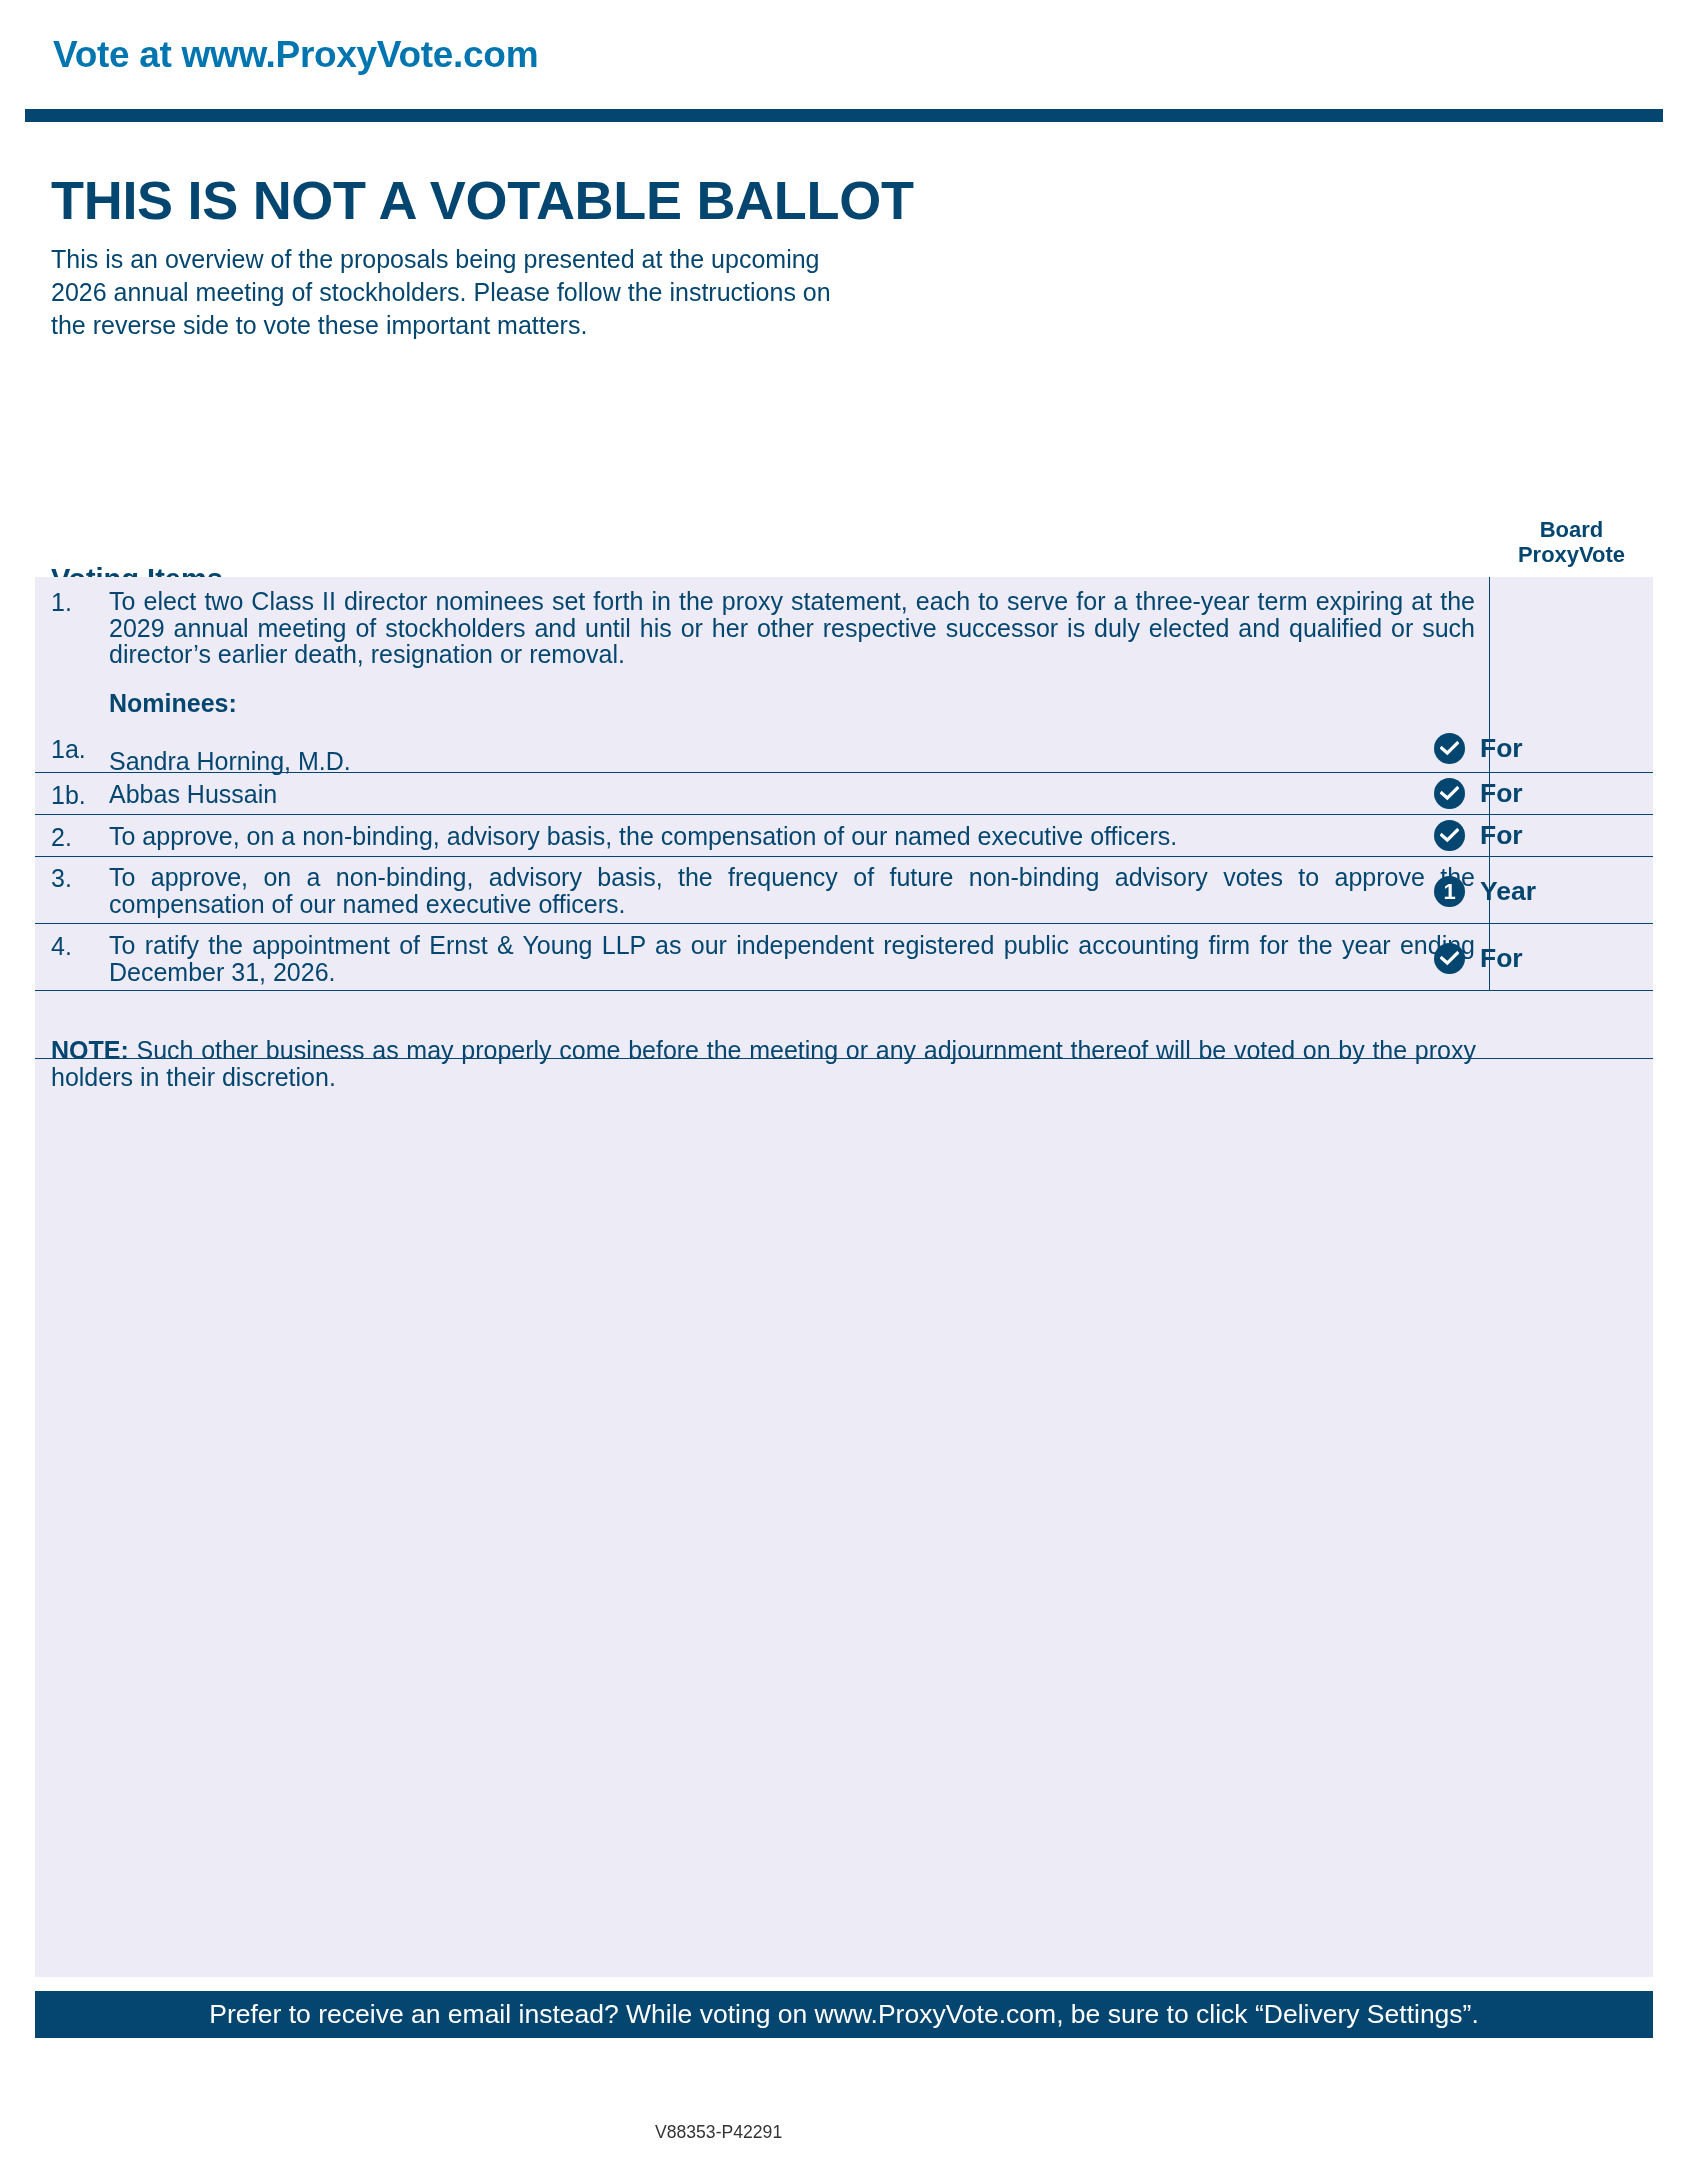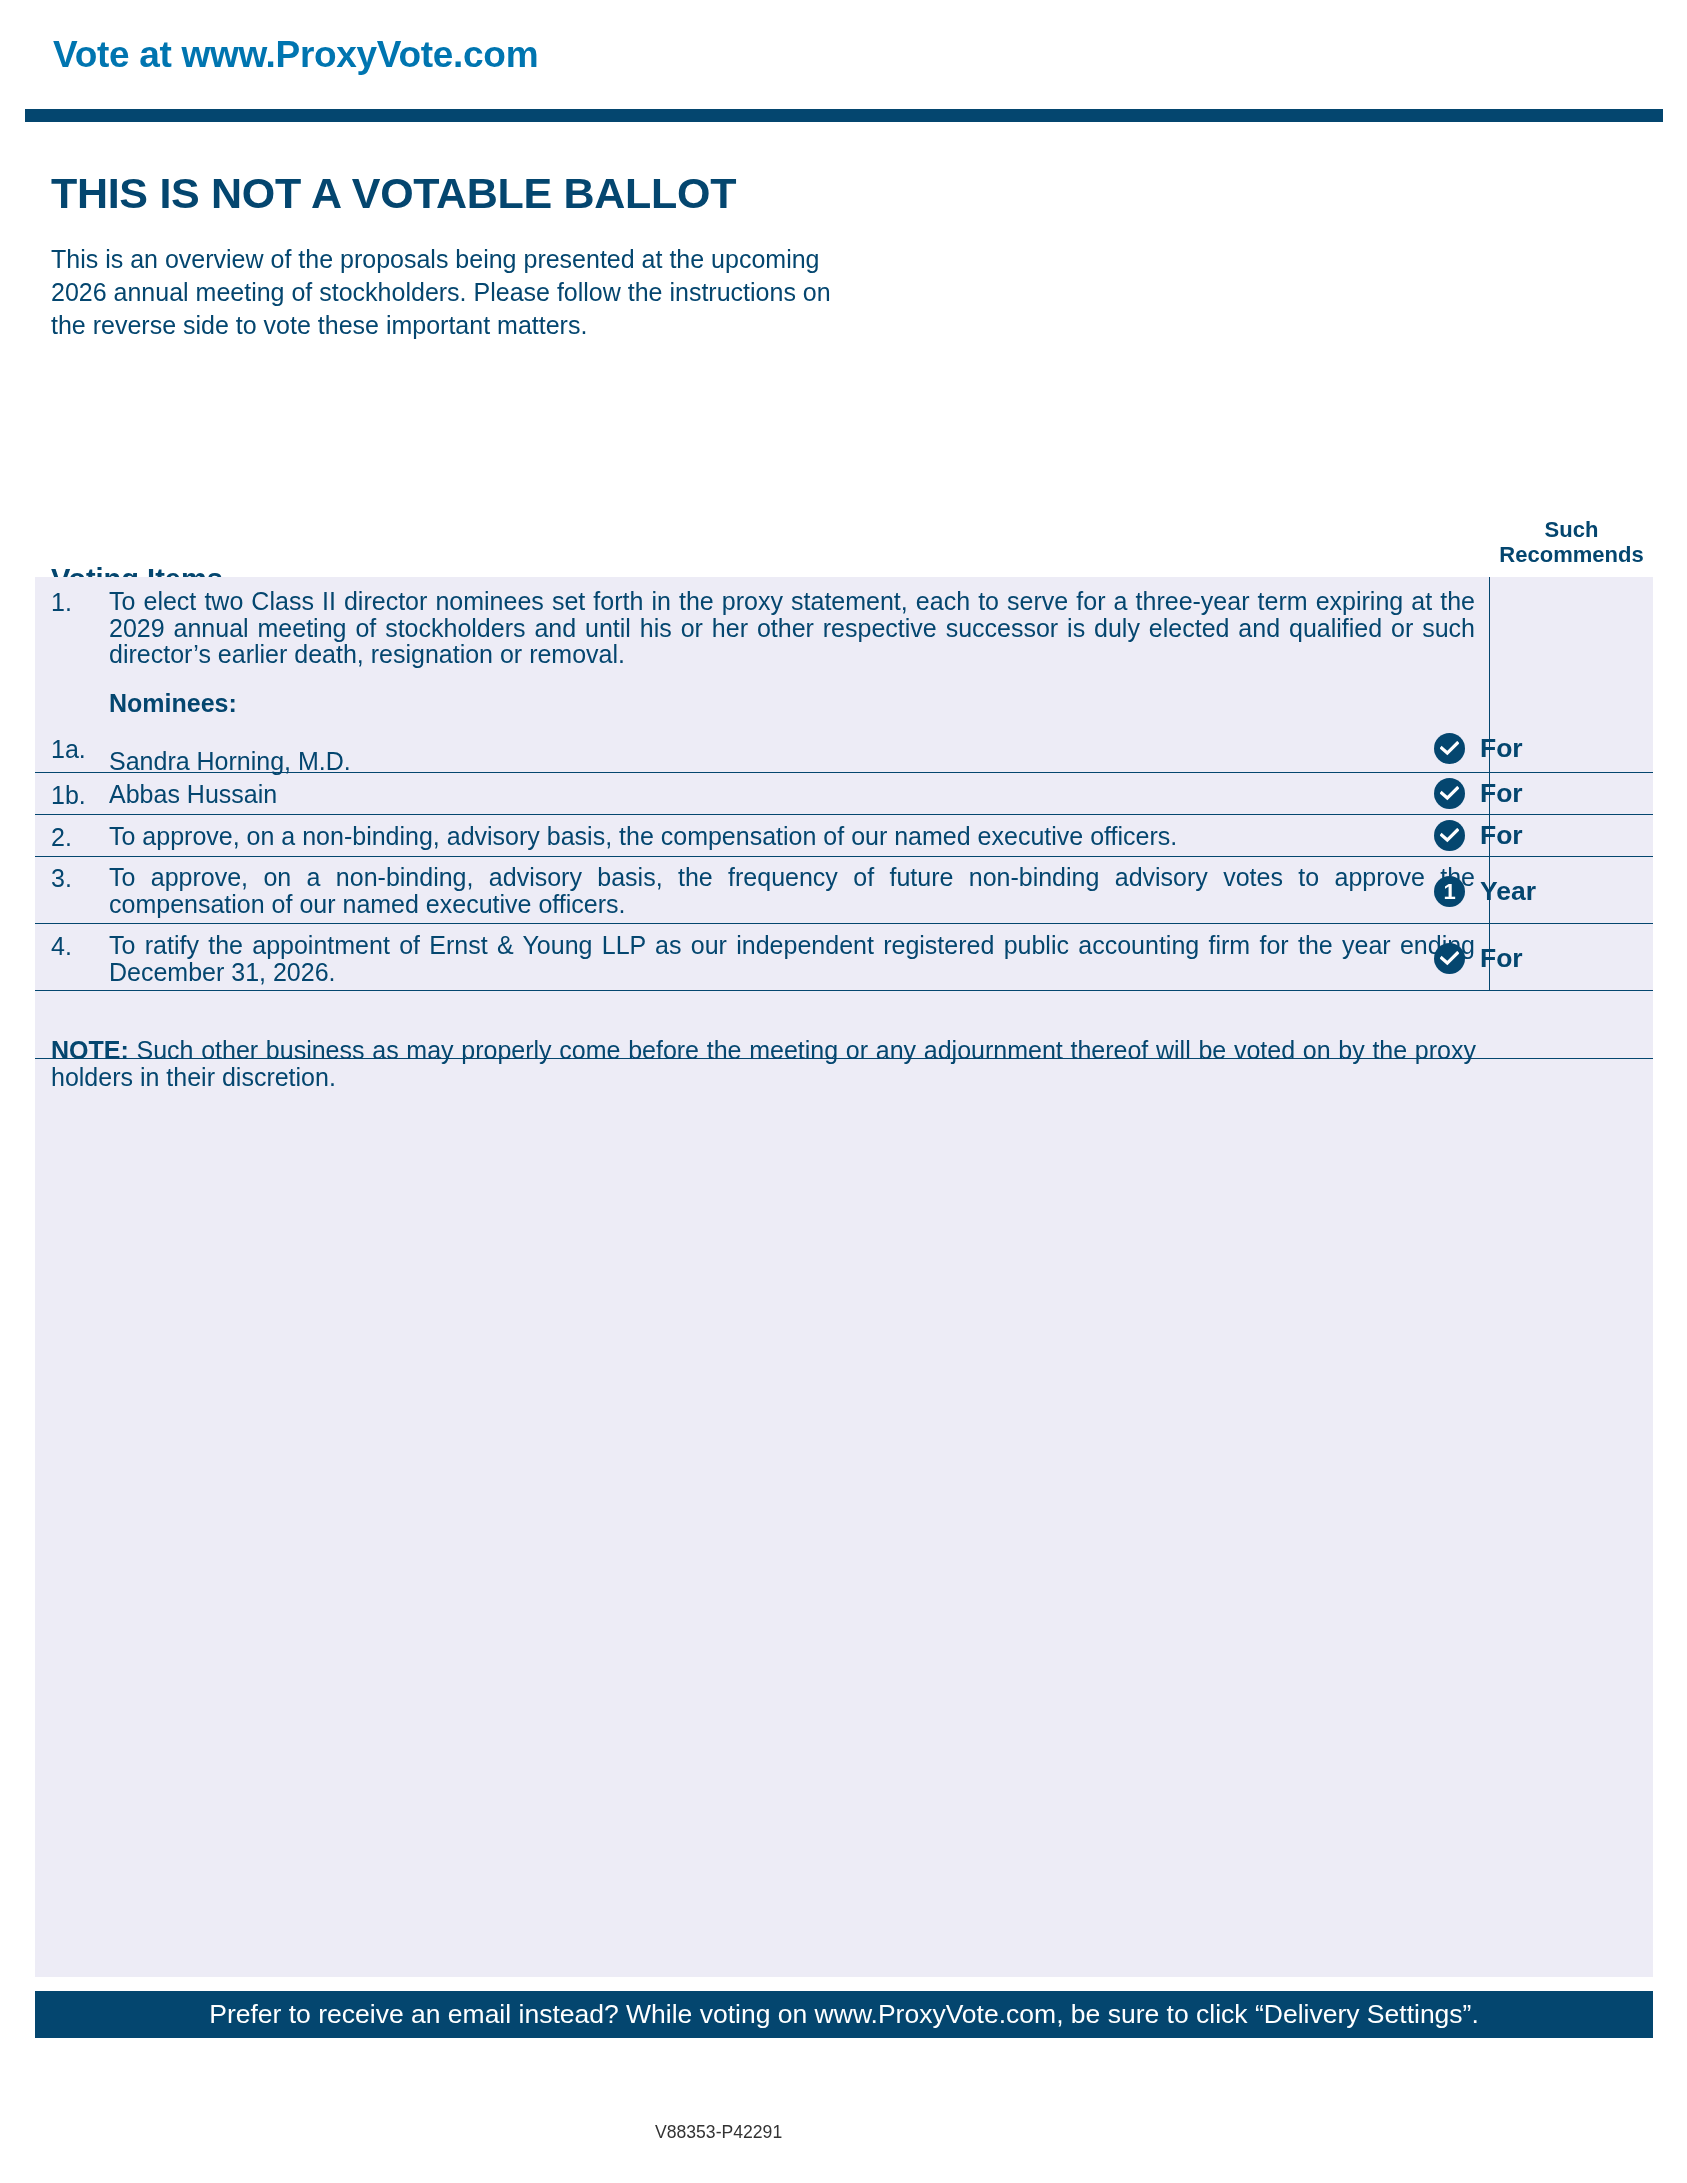--- a/index.html
+++ b/index.html
@@ -7,21 +7,21 @@
       width: 1687px; height: 2183px; background: #ffffff; position: relative; overflow: hidden;
       font-family: "Liberation Sans", "DejaVu Sans", sans-serif; color: #04466f;
     }
     .abs { position: absolute; }
     .vote-link {
       left: 53px; top: 34px; font-size: 37px; font-weight: bold; color: #0075b0;
       letter-spacing: -0.3px; white-space: nowrap; text-align: right;
     }
     .top-bar { left: 25px; top: 109px; width: 1638px; height: 13.2px; background: #04466f; }
     .title {
-      left: 51px; top: 169px; font-size: 43px; font-weight: bold; color: #04466f; white-space: nowrap;
+      left: 51px; top: 169px; font-size: 54px; font-weight: bold; color: #04466f; white-space: nowrap;
       letter-spacing: -0.3px;
     }
     .intro {
       left: 51px; top: 243px; width: 783px; font-size: 25px; line-height: 33px; color: #04466f;
     }
     .col-head-left { left: 51px; top: 563px; font-size: 29px; font-weight: bold; color: #04466f; }
     .col-head-right {
       left: 1489px; top: 517px; width: 165px; text-align: center; font-size: 22px; line-height: 25px;
       font-weight: bold; color: #04466f;
     }
@@ -59,21 +59,21 @@
 <body>
 
 <div class="abs vote-link">Vote at www.ProxyVote.com</div>
 <div class="abs top-bar"></div>
 
 <div class="abs title">THIS IS NOT A VOTABLE BALLOT</div>
 <div class="abs intro">This is an overview of the proposals being presented at the upcoming 2026 annual meeting of stockholders. Please follow the instructions on the reverse side to vote these important matters.</div>
 
 <div class="abs col-head-left">Voting Items</div>
 <div class="abs col-head-right">
-  <span>Such Recommends</span>
+  <span>Board ProxyVote</span>
 </div>
 
 <div class="abs panel"></div>
 
 <div class="abs divider-v" style="top:577px;height:413px;"></div>
 
 <div class="abs num" style="top:588px;">1.</div>
 <div class="abs txt" style="top:588px;">To elect two Class II director nominees set forth in the proxy statement, each to serve for a three-year term expiring at the 2029 annual meeting of stockholders and until his or her other respective successor is duly elected and qualified or such director’s earlier death, resignation or removal.</div>
 <div class="abs nominees-label">Nominees:</div>
 

